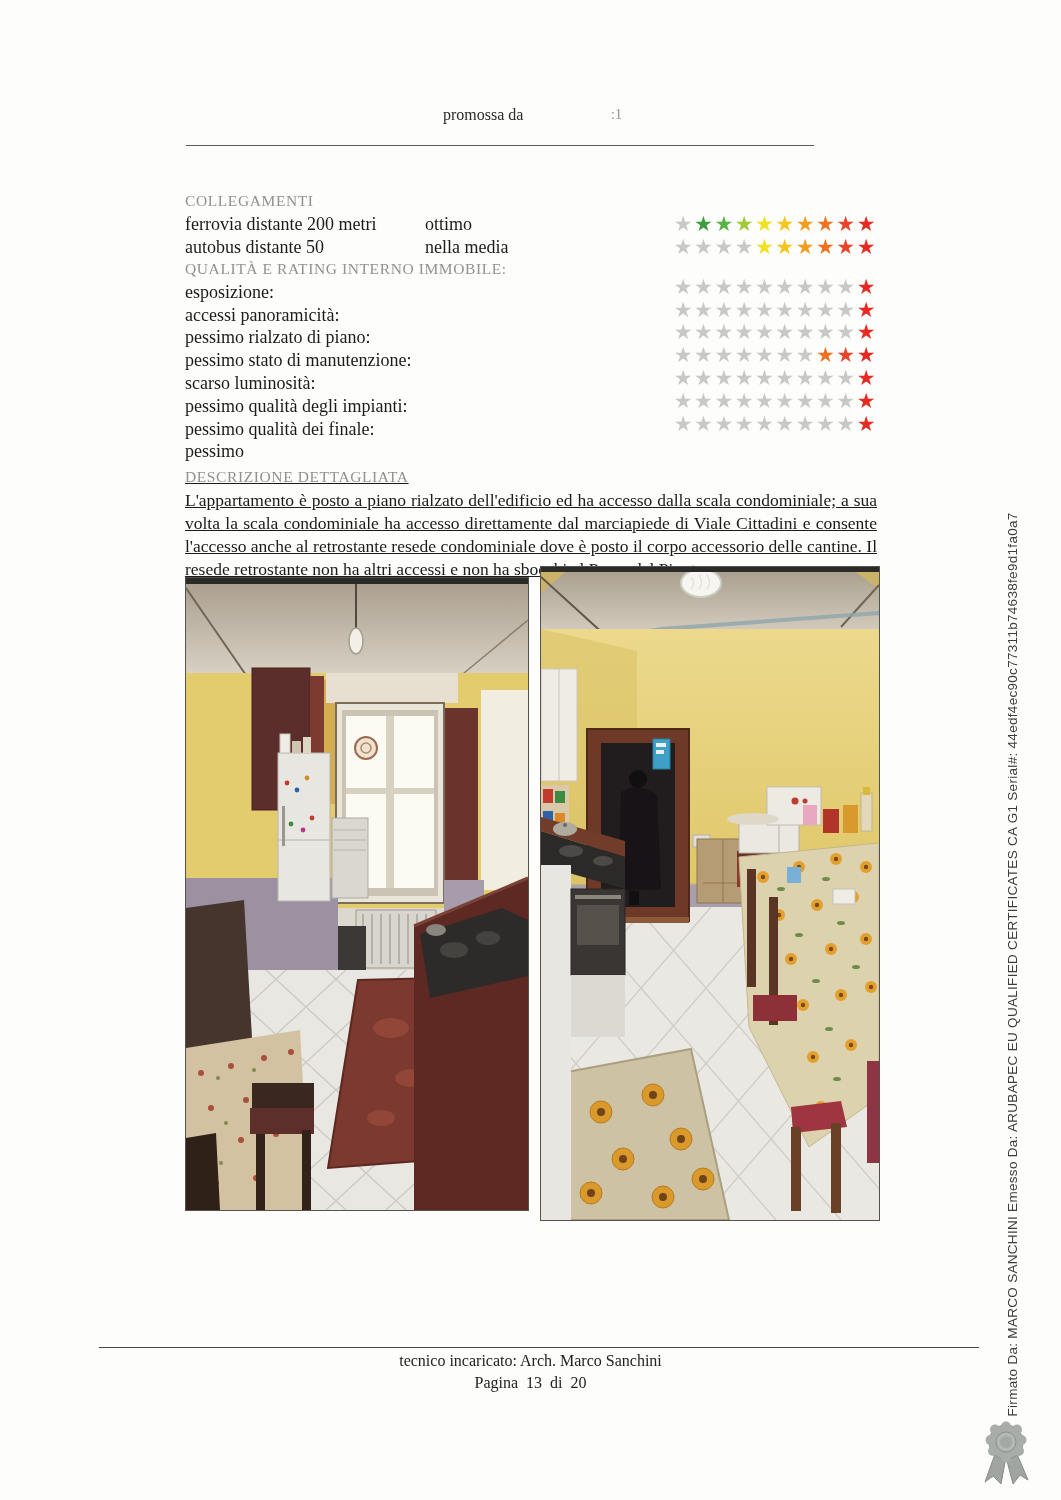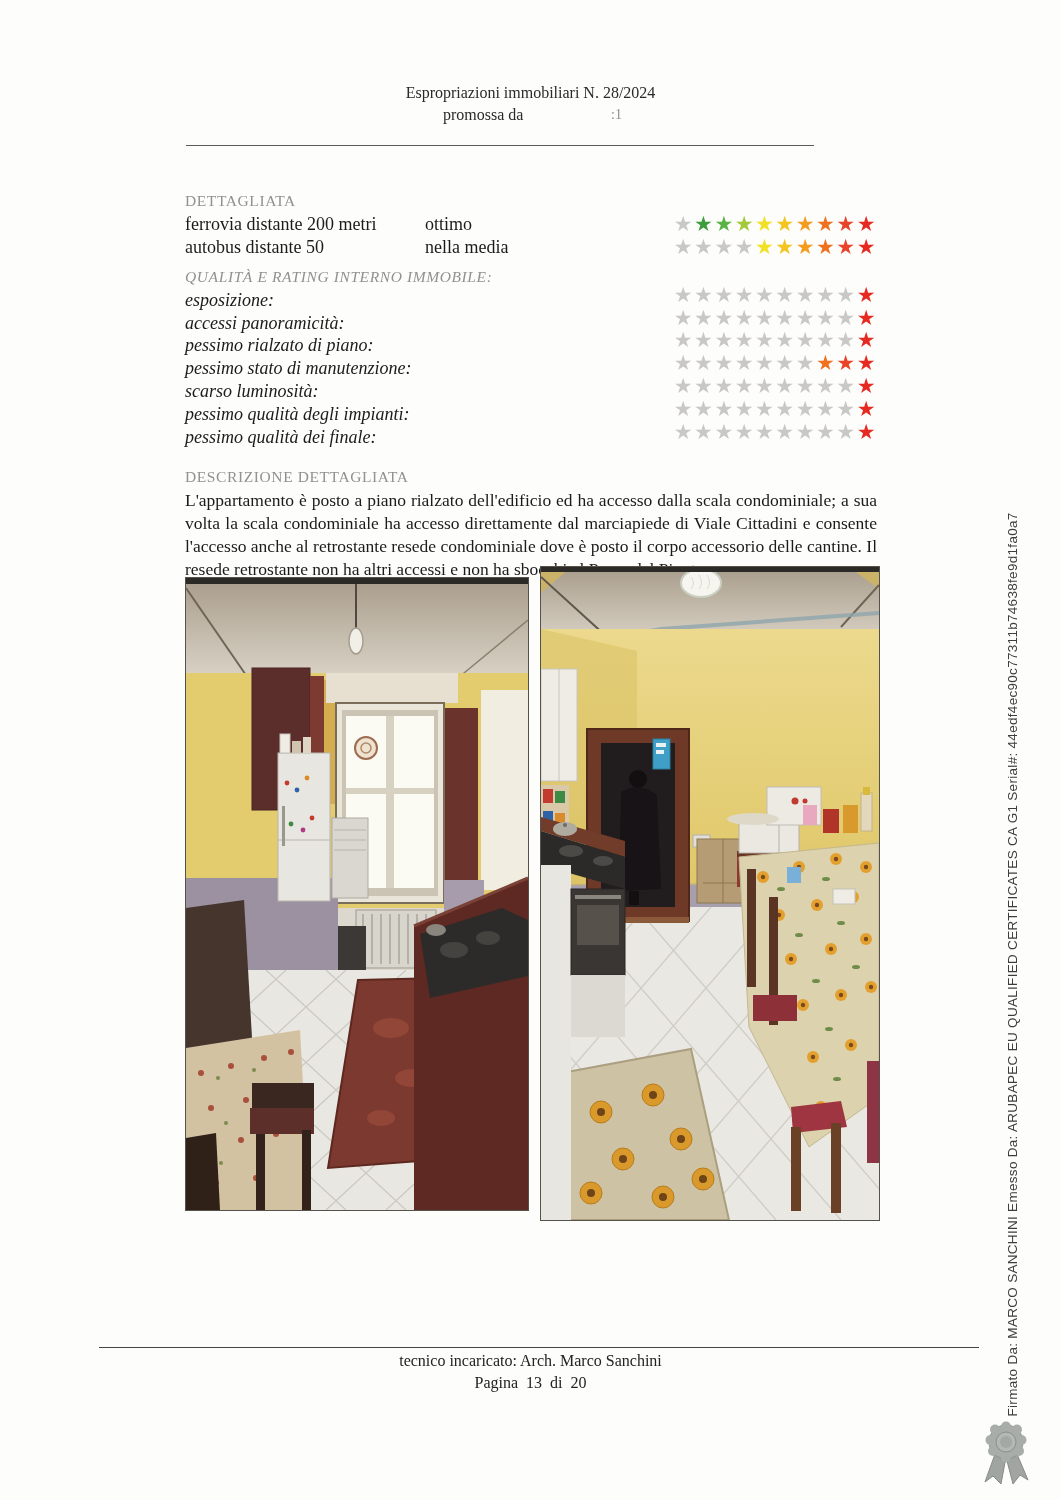--- a/index.html
+++ b/index.html
@@ -12,29 +12,29 @@
   .hdr{position:absolute;left:0;top:84px;width:1061px;text-align:center;font-size:16px;color:#2a2a2a;}
   .hdr-sub{position:absolute;left:0;top:106px;width:1061px;height:20px;font-size:16px;color:#2a2a2a;}
   .hdr-sub .promossa{position:absolute;left:443px;top:0;}
   .hdr-sub .redact{position:absolute;left:611px;top:1px;color:#8f8f8f;font-size:14px;}
   .rule-top{position:absolute;left:186px;top:145px;width:628px;border-top:1.6px solid #5a5a5a;}
   
   .sec-label{font-size:15.5px;color:#919191;letter-spacing:.6px;margin:0 0 3px 0;}
   
   .sec{position:absolute;left:185px;width:692px;}
   .sec-coll{top:192px;}
-  .sec-qual{top:268px;font-style:italic;}
+  .sec-qual{top:260px;}
   .rating-row{display:flex;align-items:center;height:22.8px;font-size:18px;}
   .c-label{width:240px;flex:none;}
   .c-value{flex:1;}
   .stars{margin-left:auto;white-space:nowrap;font-size:21px;line-height:1;letter-spacing:1.5px;
          font-family:"DejaVu Sans",sans-serif;}
   .sec-qual .stars{transform:translateY(-5px);}
   
-  .sec-desc{top:468px;}
+  .sec-desc{top:468px;text-decoration:underline;}
   .para{margin:0;font-size:17.5px;line-height:23px;text-align:justify;color:#1b1b1b;}
   
   .photo{position:absolute;display:block;line-height:0;border:1px solid #55524b;background:#ddd8cd;}
   .photo-1{left:185px;top:577px;width:342px;height:632px;}
   .photo-2{left:540px;top:566px;width:338px;height:653px;}
   
   .alloggio{position:absolute;left:185px;top:1226px;width:694px;}
   
   .rule-bottom{position:absolute;left:99px;top:1347px;width:880px;border-top:1.8px solid #454545;}
   .foot1{position:absolute;left:0;top:1352px;width:1061px;text-align:center;font-size:16px;color:#222;}
@@ -46,29 +46,28 @@
     font-family:"Liberation Sans","DejaVu Sans",sans-serif;
     font-size:13.5px;color:#3d3d3d;white-space:nowrap;text-align:center;letter-spacing:.3px;
   }
   .seal{position:absolute;left:975px;top:1420px;width:62px;height:72px;}
 </style>
 </head>
 <body>
 
 <div class="page">
 
-  <div class="hdr">Espropriazioni immobiliari N. 28/2024</div>
   <div class="hdr-sub">
     <span class="promossa">promossa da</span>
     <span class="redact">:1</span>
   </div>
   <div class="rule-top"></div>
 
   <div class="sec sec-coll">
-    <div class="sec-label">DETTAGLIATA</div>
+    <div class="sec-label">COLLEGAMENTI</div>
     <div id="collegamenti-rows">
         <div class="rating-row">
           <span class="c-label">ferrovia distante 200 metri</span>
           <span class="c-value">ottimo</span>
           <span class="stars"><span style="color: rgb(201, 200, 197);">★</span><span style="color: rgb(61, 158, 61);">★</span><span style="color: rgb(88, 179, 68);">★</span><span style="color: rgb(163, 201, 58);">★</span><span style="color: rgb(242, 224, 37);">★</span><span style="color: rgb(244, 196, 31);">★</span><span style="color: rgb(243, 156, 31);">★</span><span style="color: rgb(239, 114, 32);">★</span><span style="color: rgb(232, 68, 42);">★</span><span style="color: rgb(230, 42, 34);">★</span></span>
         </div>
         <div class="rating-row">
           <span class="c-label">autobus distante 50</span>
           <span class="c-value">nella media</span>
           <span class="stars"><span style="color: rgb(201, 200, 197);">★</span><span style="color: rgb(201, 200, 197);">★</span><span style="color: rgb(201, 200, 197);">★</span><span style="color: rgb(201, 200, 197);">★</span><span style="color: rgb(242, 224, 37);">★</span><span style="color: rgb(244, 196, 31);">★</span><span style="color: rgb(243, 156, 31);">★</span><span style="color: rgb(239, 114, 32);">★</span><span style="color: rgb(232, 68, 42);">★</span><span style="color: rgb(230, 42, 34);">★</span></span>
@@ -99,20 +98,23 @@
           <span class="q-label">scarso luminosità:</span>
           <span class="stars"><span style="color: rgb(201, 200, 197);">★</span><span style="color: rgb(201, 200, 197);">★</span><span style="color: rgb(201, 200, 197);">★</span><span style="color: rgb(201, 200, 197);">★</span><span style="color: rgb(201, 200, 197);">★</span><span style="color: rgb(201, 200, 197);">★</span><span style="color: rgb(201, 200, 197);">★</span><span style="color: rgb(201, 200, 197);">★</span><span style="color: rgb(201, 200, 197);">★</span><span style="color: rgb(230, 42, 34);">★</span></span>
         </div>
         <div class="rating-row">
           <span class="q-label">pessimo qualità degli impianti:</span>
           <span class="stars"><span style="color: rgb(201, 200, 197);">★</span><span style="color: rgb(201, 200, 197);">★</span><span style="color: rgb(201, 200, 197);">★</span><span style="color: rgb(201, 200, 197);">★</span><span style="color: rgb(201, 200, 197);">★</span><span style="color: rgb(201, 200, 197);">★</span><span style="color: rgb(201, 200, 197);">★</span><span style="color: rgb(201, 200, 197);">★</span><span style="color: rgb(201, 200, 197);">★</span><span style="color: rgb(230, 42, 34);">★</span></span>
         </div>
         <div class="rating-row">
           <span class="q-label">pessimo qualità dei finale:</span>
           <span class="stars"><span style="color: rgb(201, 200, 197);">★</span><span style="color: rgb(201, 200, 197);">★</span><span style="color: rgb(201, 200, 197);">★</span><span style="color: rgb(201, 200, 197);">★</span><span style="color: rgb(201, 200, 197);">★</span><span style="color: rgb(201, 200, 197);">★</span><span style="color: rgb(201, 200, 197);">★</span><span style="color: rgb(201, 200, 197);">★</span><span style="color: rgb(201, 200, 197);">★</span><span style="color: rgb(230, 42, 34);">★</span></span>
+        </div>
+        <div class="rating-row">
+          <span class="q-label">pessimo</span>
         </div>
       </div>
   </div>
 
   <div class="sec sec-desc">
     <div class="sec-label">DESCRIZIONE DETTAGLIATA</div>
     <p class="para">L'appartamento è posto a piano rialzato dell'edificio ed ha accesso dalla scala condominiale; a sua volta la scala condominiale ha accesso direttamente dal marciapiede di Viale Cittadini e consente l'accesso anche al retrostante resede condominiale dove è posto il corpo accessorio delle cantine. Il resede retrostante non ha altri accessi e non ha sbocchi al Parco del Pionta.</p>
   </div>
 
   <div class="photo photo-1">

